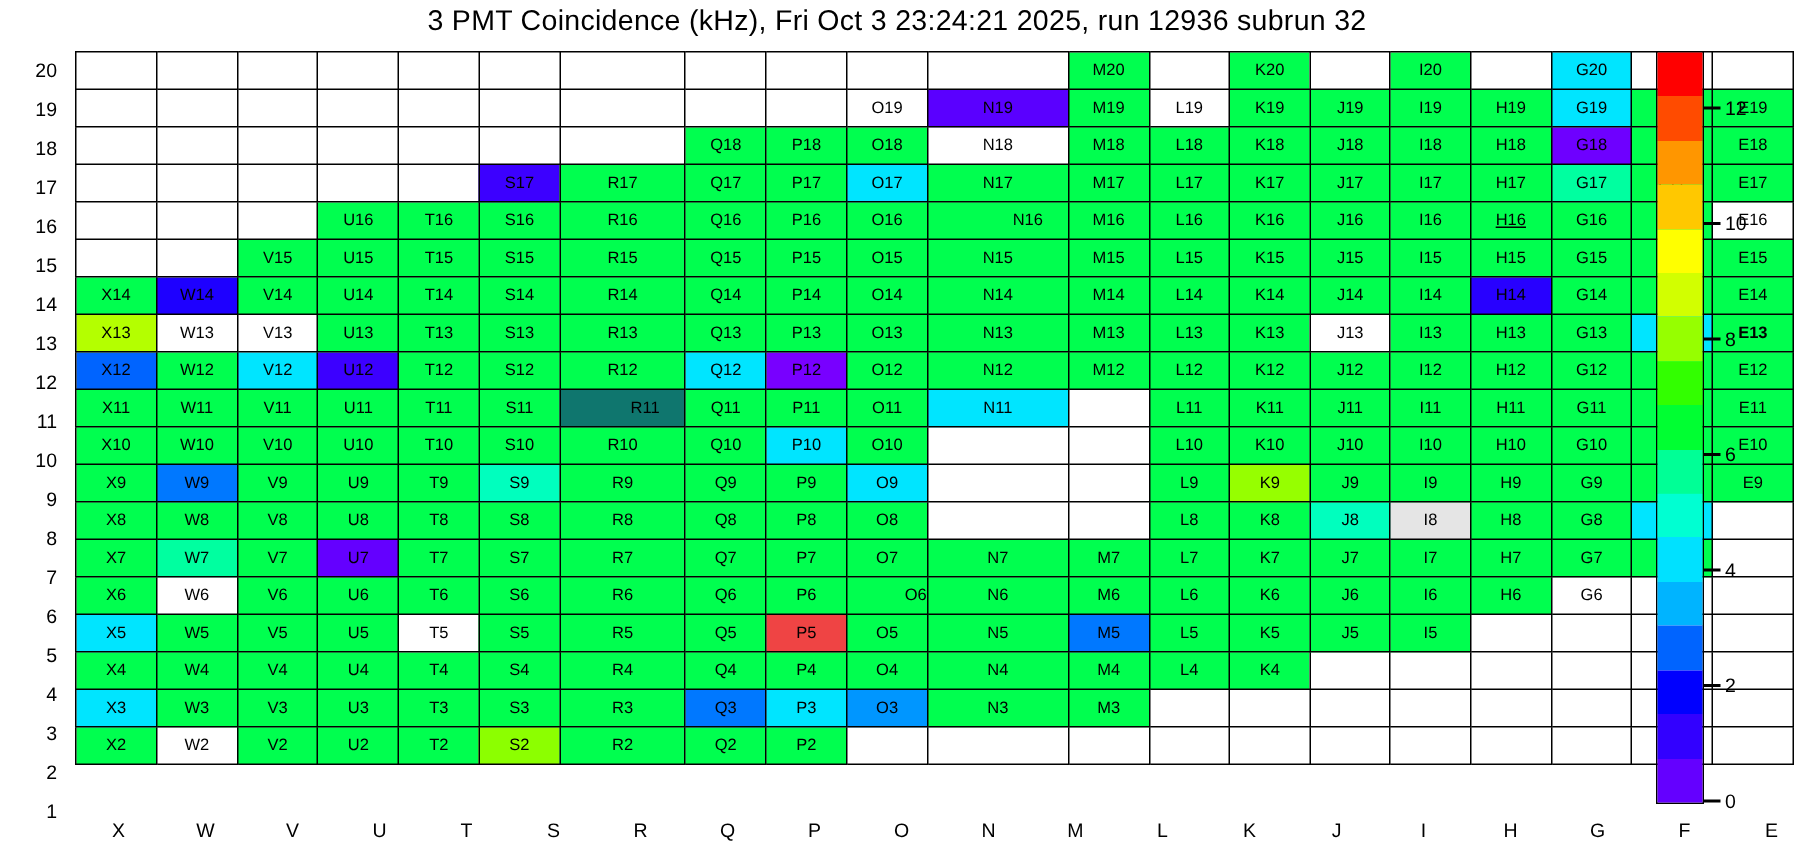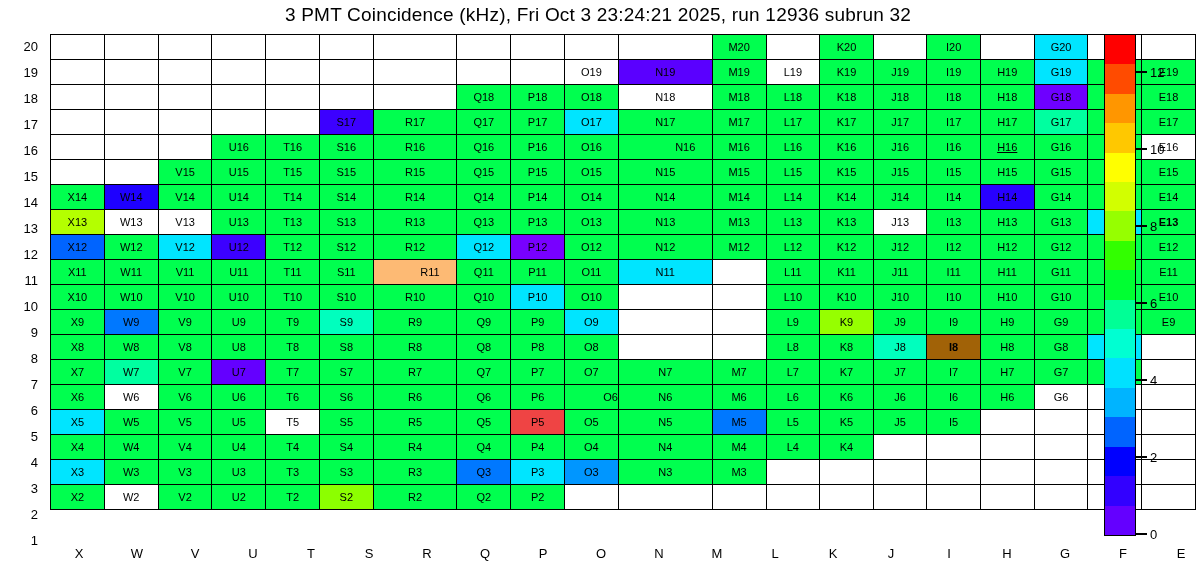--- a/index.html
+++ b/index.html
@@ -252,21 +252,21 @@
             <td title="F12 = 6.3" style="background: rgb(0, 255, 79);">F12</td>
             <td title="E12 = 6.3" style="background: rgb(0, 255, 79);">E12</td>
           </tr>
           <tr>
             <td title="X11 = 6.3" style="background: rgb(0, 255, 79);">X11</td>
             <td title="W11 = 6.3" style="background: rgb(0, 255, 79);">W11</td>
             <td title="V11 = 6.3" style="background: rgb(0, 255, 79);">V11</td>
             <td title="U11 = 6.3" style="background: rgb(0, 255, 79);">U11</td>
             <td title="T11 = 6.3" style="background: rgb(0, 255, 79);">T11</td>
             <td title="S11 = 6.3" style="background: rgb(0, 255, 79);">S11</td>
-            <td title="R11 = 6.3" style="background: #fdba74; padding-left: 30px;">R11</td>
+            <td title="R11 = 6.3" style="background: #0f766e; padding-left: 30px;">R11</td>
             <td title="Q11 = 6.3" style="background: rgb(0, 255, 79);">Q11</td>
             <td title="P11 = 6.3" style="background: rgb(0, 255, 79);">P11</td>
             <td title="O11 = 6.3" style="background: rgb(0, 255, 79);">O11</td>
             <td title="N11 = 4.6" style="background: rgb(0, 229, 255);">N11</td>
             <td class="empty"></td>
             <td title="L11 = 6.3" style="background: rgb(0, 255, 79);">L11</td>
             <td title="K11 = 6.3" style="background: rgb(0, 255, 79);">K11</td>
             <td title="J11 = 6.3" style="background: rgb(0, 255, 79);">J11</td>
             <td title="I11 = 6.3" style="background: rgb(0, 255, 79);">I11</td>
             <td title="H11 = 6.3" style="background: rgb(0, 255, 79);">H11</td>
@@ -327,21 +327,21 @@
             <td title="S8 = 6.3" style="background: rgb(0, 255, 79);">S8</td>
             <td title="R8 = 6.3" style="background: rgb(0, 255, 79);">R8</td>
             <td title="Q8 = 6.3" style="background: rgb(0, 255, 79);">Q8</td>
             <td title="P8 = 6.3" style="background: rgb(0, 255, 79);">P8</td>
             <td title="O8 = 6.3" style="background: rgb(0, 255, 79);">O8</td>
             <td class="empty"></td>
             <td class="empty"></td>
             <td title="L8 = 6.3" style="background: rgb(0, 255, 79);">L8</td>
             <td title="K8 = 6.3" style="background: rgb(0, 255, 79);">K8</td>
             <td title="J8 = 5.4" style="background: rgb(0, 255, 190);">J8</td>
-            <td title="I8 = 6.3" style="background: #a16207; font-weight: bold;">I8</td>
+            <td title="I8 = 6.3" style="background: #e5e5e5;">I8</td>
             <td title="H8 = 6.3" style="background: rgb(0, 255, 79);">H8</td>
             <td title="G8 = 6.3" style="background: rgb(0, 255, 79);">G8</td>
             <td title="F8 = 4.4" style="background: rgb(0, 229, 255);">F8</td>
             <td class="empty"></td>
           </tr>
           <tr>
             <td title="X7 = 6.3" style="background: rgb(0, 255, 79);">X7</td>
             <td title="W7 = 5.6" style="background: rgb(0, 255, 160);">W7</td>
             <td title="V7 = 6.3" style="background: rgb(0, 255, 79);">V7</td>
             <td title="U7 = 1.4" style="background: rgb(100, 0, 255);">U7</td>

